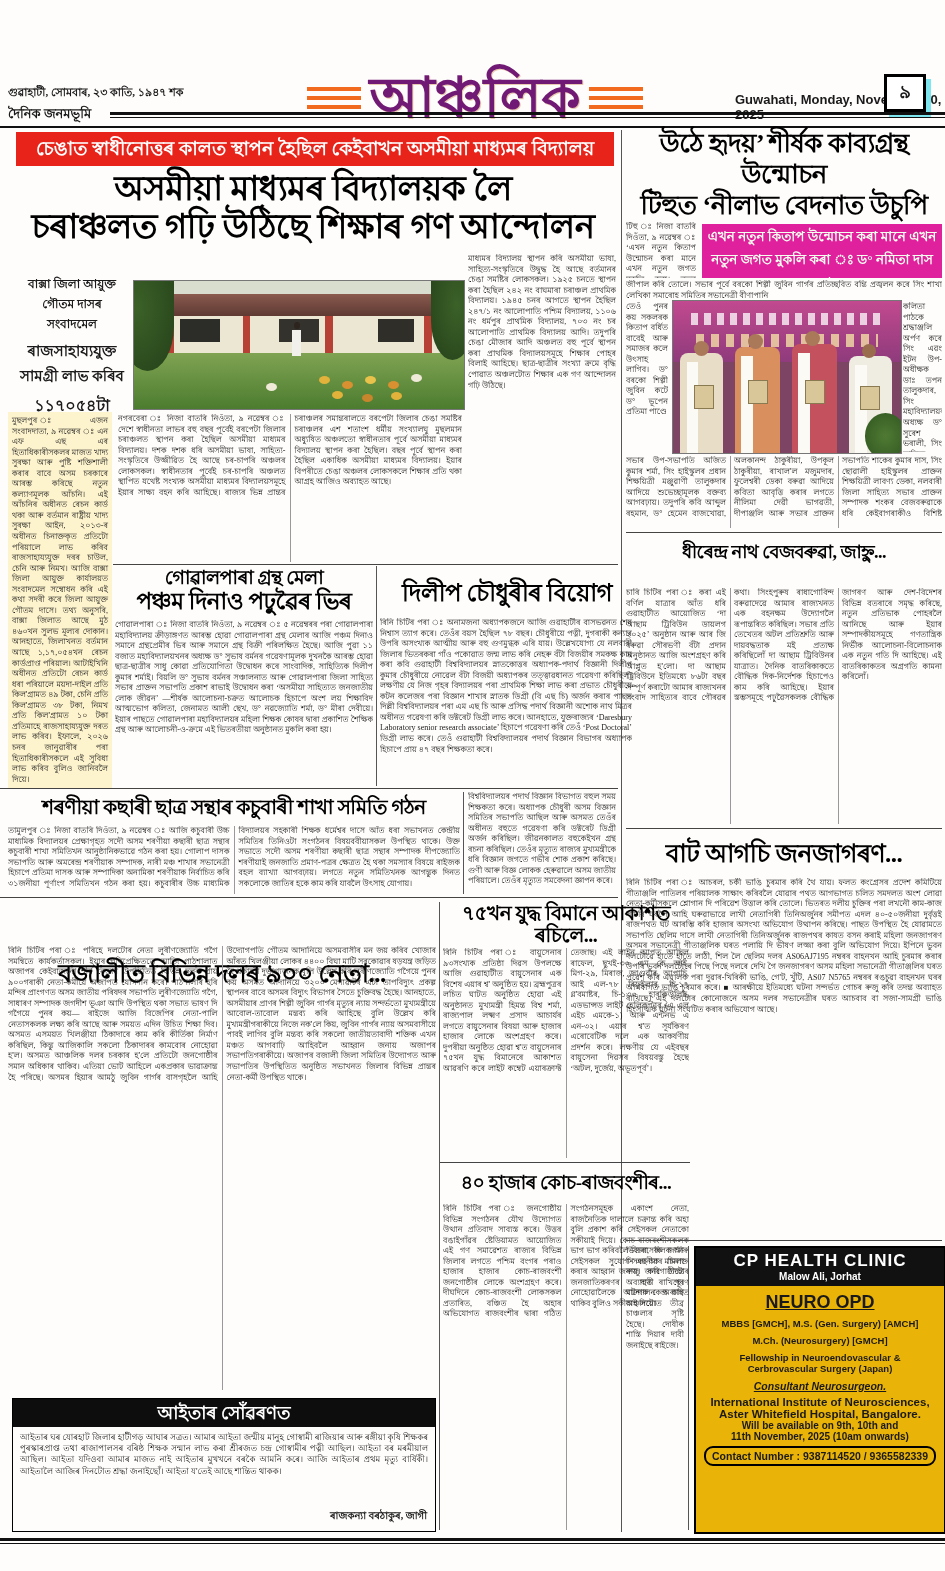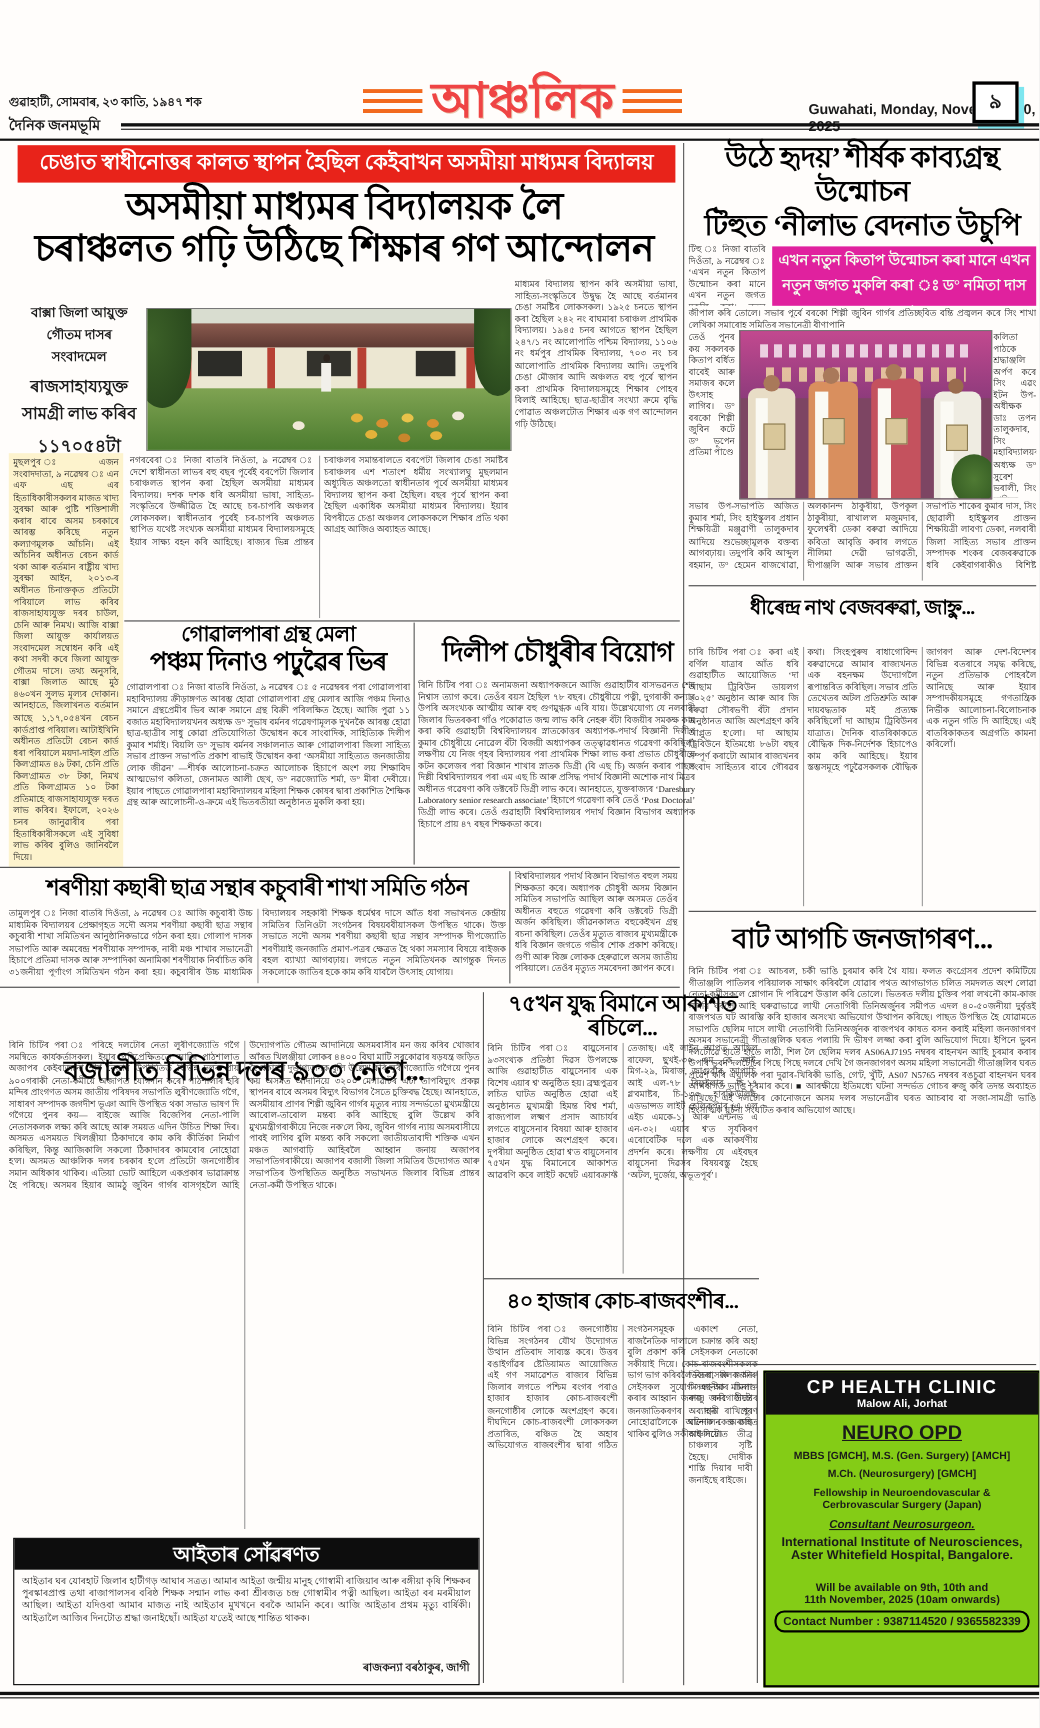--- a/index.html
+++ b/index.html
@@ -22,21 +22,21 @@
 </style>
 </head>
 <body>
 
 <div class="page">
 
   <div class="abs bold" style="left:8px;top:84px;font-size:11px;">গুৱাহাটী, সোমবাৰ, ২৩ কাতি, ১৯৪৭ শক</div>
 
   <div class="abs" style="left:300px;top:70px;width:350px;display:flex;align-items:center;justify-content:center;gap:8px;">
     <span class="mlines"></span>
-    <span style="font-size:44px;font-weight:bold;color:#ef4444;line-height:1;text-shadow:1px 1px 0 #e9c9b0;">আঞ্চলিক</span>
+    <span style="font-size:56px;font-weight:bold;color:#701a75;line-height:1;text-shadow:1px 1px 0 #e9c9b0;">আঞ্চলিক</span>
     <span class="mlines"></span>
   </div>
 
   <div class="abs bold sans" style="left:735px;top:92px;font-size:13px;">Guwahati, Monday, November 10, 2025</div>
 
   <div class="abs" style="left:884px;top:74px;width:36px;height:32px;border:3px solid #000;background:#fff;box-shadow:5px 5px 0 #7ee6ef;display:flex;align-items:center;justify-content:center;font-size:18px;font-weight:bold;">৯</div>
 
   <div class="abs bold" style="left:8px;top:104px;font-size:13px;">দৈনিক জনমভূমি</div>
   <div class="abs dbl" style="left:110px;top:112px;width:835px;"></div>
   <div class="rule-h" style="left:0;top:126px;width:945px;border-top:2px solid #111;"></div>
@@ -170,32 +170,32 @@
   <div class="abs body-txt cols3" style="left:626px;top:588px;width:316px;height:236px;">চাৰি চিটিৰ পৰা ঃ কৰা এই বৰ্ণিল যাত্ৰাৰ আঁত ধৰি গুৱাহাটীত আয়োজিত ‘দা আছাম ট্ৰিবিউন ডায়লগ ২০২৫’ অনুষ্ঠান আৰু আৰ জি বৰুৱা সৌৰভণী বঁটা প্ৰদান অনুষ্ঠানত আজি অংশগ্ৰহণ কৰি আপ্লুত হ'লো। দা আছাম ট্ৰিবিউনে ইতিমধ্যে ৮৬টা বছৰ সম্পূৰ্ণ কৰাটো আমাৰ ৰাজ্যখনৰ সংবাদ সাহিত্যৰ বাবে গৌৰৱৰ কথা। সিংহপুৰুষ ৰাধাগোবিন্দ বৰুৱাদেৱে আমাৰ ৰাজ্যখনত এক বহনক্ষম উদ্যোগলৈ ৰূপান্তৰিত কৰিছিল। সভাৰ প্ৰতি তেখেতৰ অটল প্ৰতিশ্ৰুতি আৰু দায়বদ্ধতাক মই প্ৰত্যক্ষ কৰিছিলোঁ দা আছাম ট্ৰিবিউনৰ যাত্ৰাত। দৈনিক বাতৰিকাকতে বৌদ্ধিক দিক-নিৰ্দেশক হিচাপেও কাম কৰি আহিছে। ইয়াৰ স্তম্ভসমূহে পঢ়ুৱৈসকলক বৌদ্ধিক জাগৰণ আৰু দেশ-বিদেশৰ বিভিন্ন বতৰাৰে সমৃদ্ধ কৰিছে, নতুন প্ৰতিভাক পোহৰলৈ আনিছে আৰু ইয়াৰ সম্পাদকীয়সমূহে গণতান্ত্ৰিক নিৰ্ভীক আলোচনা-বিলোচনাক এক নতুন গতি দি আহিছে। এই বাতৰিকাকতৰ অগ্ৰগতি কামনা কৰিলোঁ।</div>
 
   <div class="rule-h" style="left:626px;top:828px;width:316px;"></div>
   <div class="abs ctr headline" style="left:626px;top:834px;width:316px;font-size:25px;">বাট আগচি জনজাগৰণ...</div>
   <div class="abs body-txt" style="left:626px;top:878px;width:316px;height:358px;">ৰিনি চিটিৰ পৰা ঃ আচৰল, চৰ্কী ভাঙি চুৰমাৰ কৰি থৈ যায়। ফলত কংগ্ৰেসৰ প্ৰদেশ কমিটিয়ে গীতাঞ্জলি পাতিলৰ পৰিয়ালক সাক্ষাৎ কৰিবলৈ যোৱাৰ পথত আগভাগত চলিত সমদলত অংশ লোৱা নেতা-কৰ্মীসকলে শ্লোগান দি পৰিৱেশ উত্তাল কৰি তোলে। ভিতৰত দলীয় চুক্তিৰ পৰা লখনৌ কাম-কাজ সামৰি ঘৰলৈ আহি ঘৰুৱাভাৱে লাখী নেতাগিৰী তিনিঅৰ্জুনৰ সমীপত এদল ৪০-৫০জনীয়া দুৰ্বৃত্তই ৰাজপথত ঘট আৰম্ভি কৰি হাজাৰ অসংখ্য অভিযোগ উত্থাপন কৰিছে। পাছত উপস্থিত হৈ যোৱামতে সভাপতি ছেলিম দাসে লাখী নেতাগিৰী তিনিঅৰ্জুনক ৰাজপথৰ কাষত বসন কৰাই মহিলা জনজাগৰণ অসমৰ সভানেত্ৰী গীতাঞ্জলিক ঘৰত পলায়ি দি ভীষণ লজ্জা কৰা বুলি অভিযোগ দিয়ে। ইপিনে ভুবন দলটোৱে হাতে হাতে লাঠী, শিল লৈ ছেলিম দলৰ AS06AJ7195 নম্বৰৰ বাহনখন আহি চুৰমাৰ কৰাৰ উপৰি ভুবন দলটোৰে পিছে পিছে দলৰে দেখি গৈ জনজাগৰণ অসম মহিলা সভানেত্ৰী গীতাঞ্জলিৰ ঘৰত প্ৰৱেশ কৰি এঘালক পৰা দুৱাৰ-খিৰিকী ভাঙি, গে'ট, খুঁটি, AS07 N5765 নম্বৰৰ ৰঙচুৱা বাহনখন ঘৰৰ আগবাগত ভাঙি চুৰমাৰ কৰে। ■ আৰক্ষীয়ে ইতিমধ্যে ঘটনা সন্দৰ্ভত গোচৰ ৰুজু কৰি তদন্ত অব্যাহত ৰাখিছে। এই দলটোৰ কোনোজনে অসম দলৰ সভানেত্ৰীৰ ঘৰত আচবাব বা সজা-সামগ্ৰী ভাঙি হিংসাত্মক ঘটনা সংঘটিত কৰাৰ অভিযোগ আছে।</div>
 
   <div class="rule-h" style="left:626px;top:1240px;width:316px;"></div>
   <div class="abs body-txt" style="left:626px;top:1246px;width:58px;height:284px;">ভিতৰা, কি জানি সি এছ আৰ মামলা ৰুজু কৰি তদন্ত অব্যাহত ৰাখিছে। ঘটনাক কেন্দ্ৰ কৰি অঞ্চলটোত তীব্ৰ চাঞ্চল্যৰ সৃষ্টি হৈছে। দোষীক শাস্তি দিয়াৰ দাবী জনাইছে ৰাইজে।</div>
   <div class="rule-v" style="left:688px;top:1246px;height:284px;"></div>
 
-  <div class="abs sans ctr" style="left:694px;top:1246px;width:248px;height:284px;border:2px solid #000;background:#84cc16;">
+  <div class="abs sans ctr" style="left:694px;top:1246px;width:248px;height:284px;border:2px solid #000;background:#eab308;">
     <div style="background:#111;color:#fff;padding:3px 0 4px;">
       <div class="bold" style="font-size:17px;letter-spacing:1px;">CP HEALTH CLINIC</div>
       <div class="bold" style="font-size:10px;">Malow Ali, Jorhat</div>
     </div>
     <div class="bold" style="font-size:18px;text-decoration:underline;margin-top:6px;">NEURO OPD</div>
     <div class="bold" style="font-size:9.5px;margin-top:5px;">MBBS [GMCH], M.S. (Gen. Surgery) [AMCH]</div>
     <div class="bold" style="font-size:9.5px;margin-top:6px;">M.Ch. (Neurosurgery) [GMCH]</div>
     <div class="bold" style="font-size:9.5px;margin-top:6px;padding:0 14px;">Fellowship in Neuroendovascular &amp; Cerbrovascular Surgery (Japan)</div>
     <div class="bold" style="font-size:10.5px;font-style:italic;text-decoration:underline;margin-top:6px;">Consultant Neurosurgeon.</div>
     <div class="bold" style="font-size:11.5px;margin-top:4px;">International Institute of Neurosciences,</div>
     <div class="bold" style="font-size:11.5px;">Aster Whitefield Hospital, Bangalore.</div>
-    <div class="bold" style="font-size:10px;margin-top:18px;">Will be available on 9th, 10th and</div>
+    <div class="bold" style="font-size:10px;margin-top:0;">Will be available on 9th, 10th and</div>
     <div class="bold" style="font-size:10px;">11th November, 2025 (10am onwards)</div>
     <div class="pill bold" style="font-size:10.5px;margin-top:4px;">Contact Number : 9387114520 / 9365582339</div>
   </div>
 
   <div class="abs dbl" style="left:0;top:1538px;width:945px;"></div>
 
 </div>
 
 </body></html>

